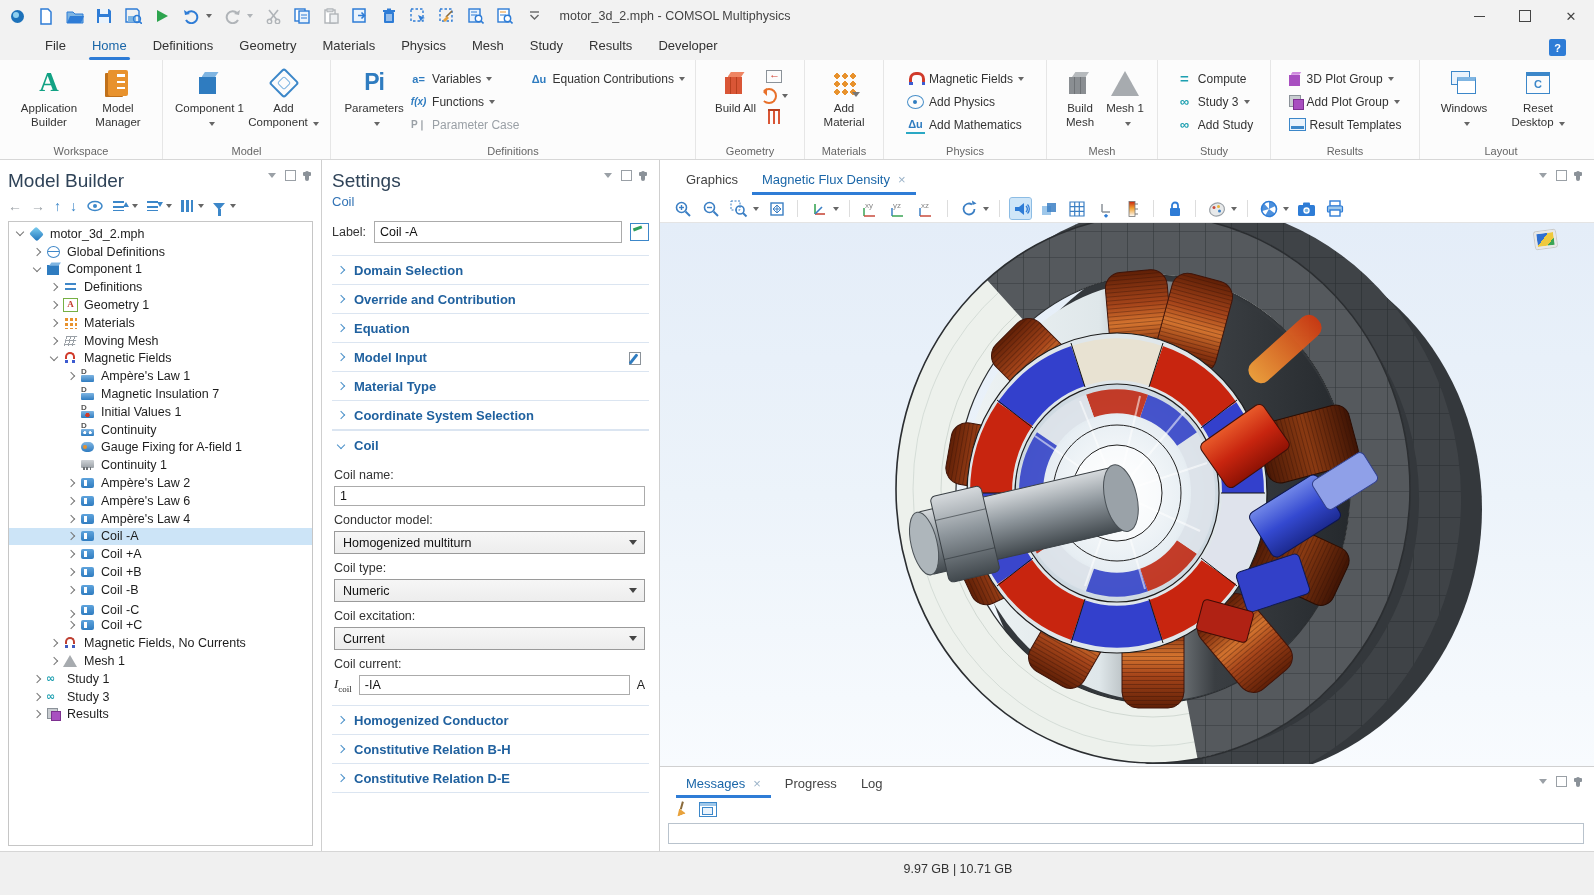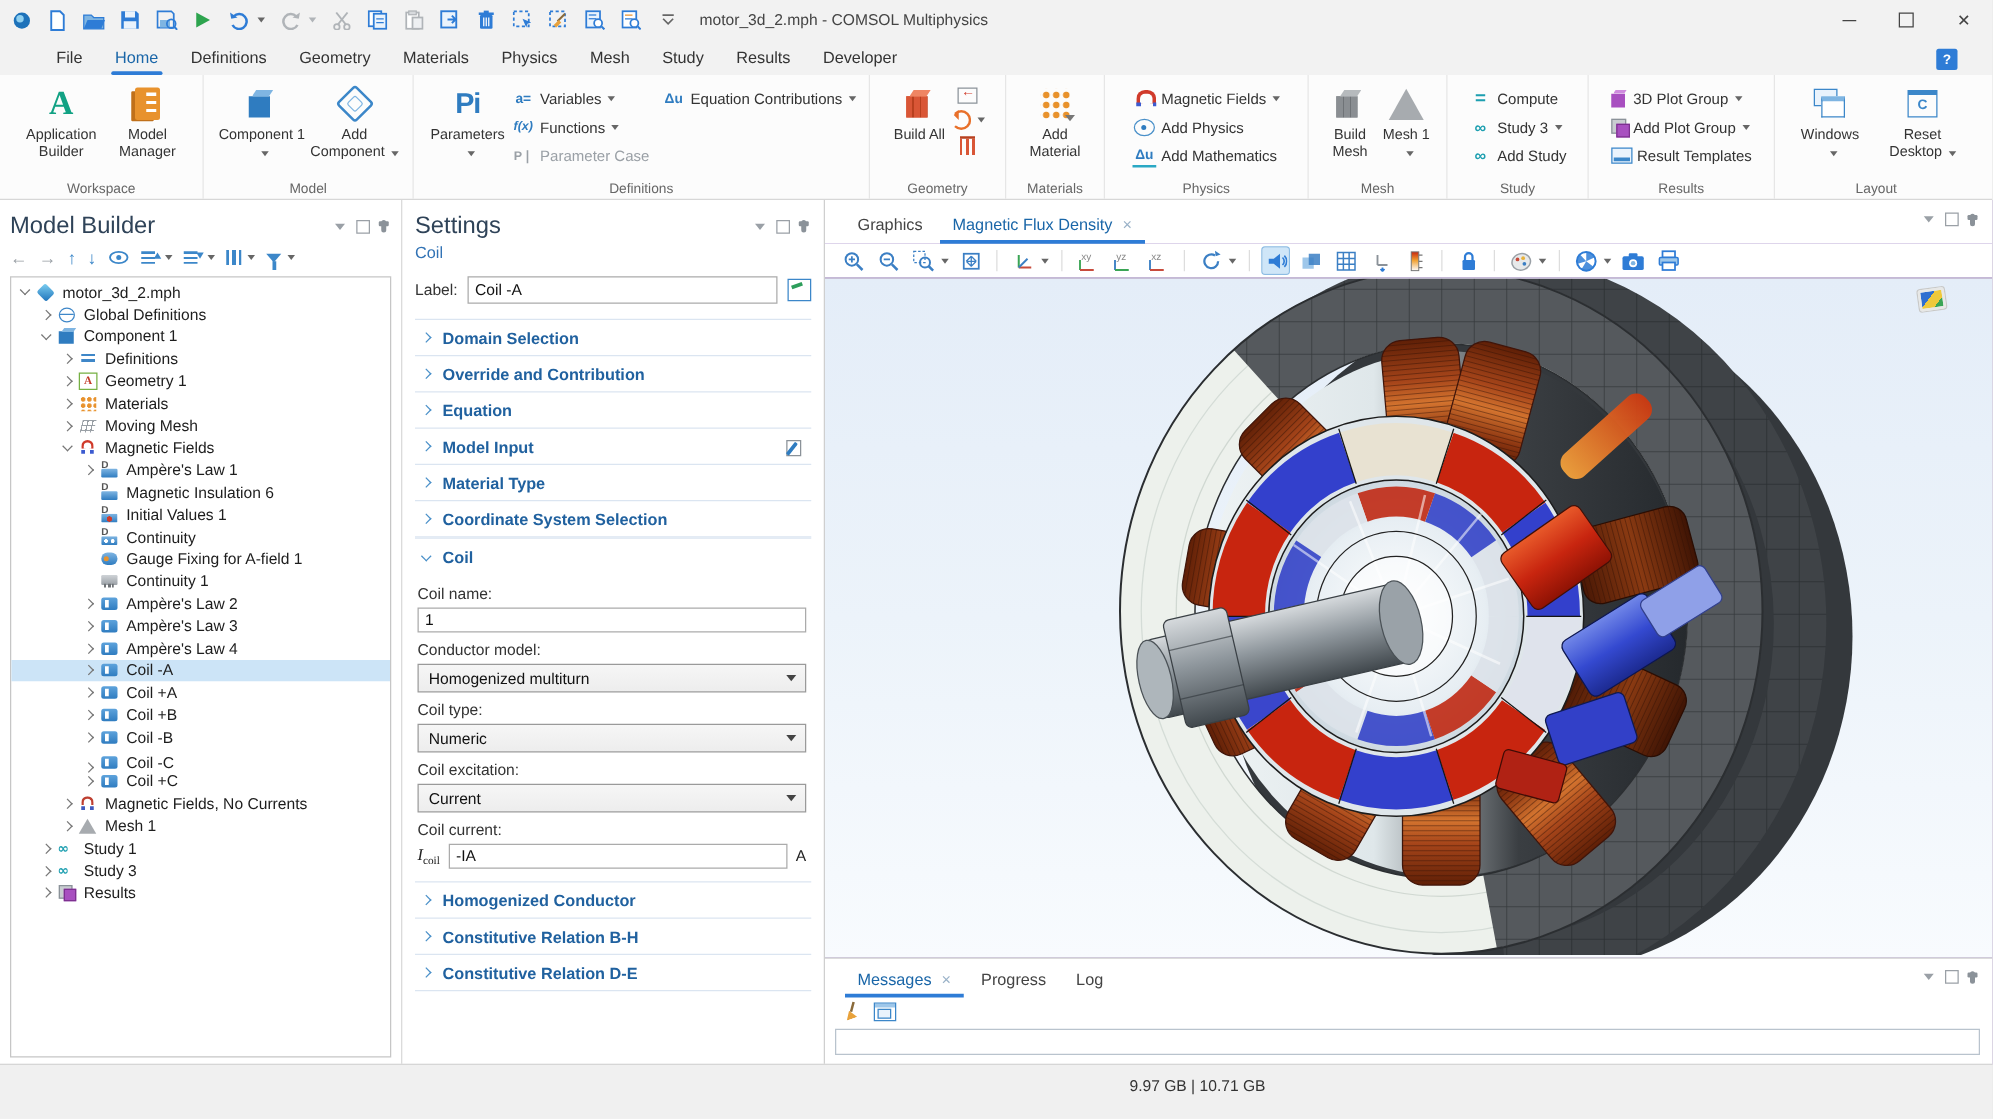--- a/index.html
+++ b/index.html
@@ -80,21 +80,21 @@
   .si-rebuild{width:12px;height:12px;border:2.5px solid #e8702a;border-left-color:rgba(0,0,0,0);border-radius:50%;position:relative}
   .si-rebuild::after{content:"";position:absolute;left:-4px;top:-2px;border:4px solid transparent;border-right-color:#e8702a}
   .si-fence{width:12px;height:13px;background:repeating-linear-gradient(90deg,#d95636 0 2px,rgba(0,0,0,0) 2px 5px);border-top:2px solid #b8401f}
   .geocol{display:flex;flex-direction:column;gap:4px;align-items:center;padding-top:3px}
   .geocol .srow{height:16px}
   
   .main{position:absolute;top:160px;bottom:43px;left:0;right:0;display:flex}
   .mb-panel{width:322px;border-right:1px solid #cfcfcf;display:flex;flex-direction:column;padding:10px 8px 6px;box-sizing:border-box;background:#fff}
   .settings-panel{width:338px;border-right:1px solid #cfcfcf;display:flex;flex-direction:column;padding:10px 10px 6px;box-sizing:border-box;background:#fff;overflow:hidden}
   .rightcol{flex:1;display:flex;flex-direction:column;background:#4c1d95}
-  .phead{display:flex;align-items:center}
+  .phead{display:flex;align-items:flex-start}
   .ptitle{font-size:19px;color:#2f4358;flex:1}
   .pc{display:flex;align-items:center;gap:9px;padding-right:4px}
   .pc .pcdd{width:0;height:0;border-left:4px solid transparent;border-right:4px solid transparent;border-top:5px solid #9aa0a6}
   .pc .pcmax{width:9px;height:9px;border:1.3px solid #9aa0a6}
   .pc .pcpin{width:4px;height:10px;background:#8b9299;border-radius:2px;position:relative}
   .pc .pcpin::after{content:"";position:absolute;left:-2px;top:1px;width:8px;height:4px;background:#8b9299;border-radius:1px}
   
   .mbtools{display:flex;align-items:center;gap:9px;margin:7px 0 8px;color:#3c87c9;font-size:14px}
   .mbtools .ar{font-size:14px;line-height:14px}
   .mbtools .gray{color:#9aa0a6}
@@ -623,21 +623,21 @@
             <span>Magnetic Fields</span>
           </div>
           <div class="trow" style="padding-left: 57px;">
             <span class="chev r"></span>
             <span class="ti ti-dnode"></span>
             <span>Ampère's Law 1</span>
           </div>
           <div class="trow" style="padding-left: 57px;">
             <span class="chev none"></span>
             <span class="ti ti-dnode2"></span>
-            <span>Magnetic Insulation 6</span>
+            <span>Magnetic Insulation 7</span>
           </div>
           <div class="trow" style="padding-left: 57px;">
             <span class="chev none"></span>
             <span class="ti ti-dnode3"></span>
             <span>Initial Values 1</span>
           </div>
           <div class="trow" style="padding-left: 57px;">
             <span class="chev none"></span>
             <span class="ti ti-dnode4"></span>
             <span>Continuity</span>
@@ -653,21 +653,21 @@
             <span>Continuity 1</span>
           </div>
           <div class="trow" style="padding-left: 57px;">
             <span class="chev r"></span>
             <span class="ti ti-coil"></span>
             <span>Ampère's Law 2</span>
           </div>
           <div class="trow" style="padding-left: 57px;">
             <span class="chev r"></span>
             <span class="ti ti-coil"></span>
-            <span>Ampère's Law 3</span>
+            <span>Ampère's Law 6</span>
           </div>
           <div class="trow" style="padding-left: 57px;">
             <span class="chev r"></span>
             <span class="ti ti-coil"></span>
             <span>Ampère's Law 4</span>
           </div>
           <div class="trow sel" style="padding-left: 57px;">
             <span class="chev r"></span>
             <span class="ti ti-coil"></span>
             <span>Coil -A</span>

